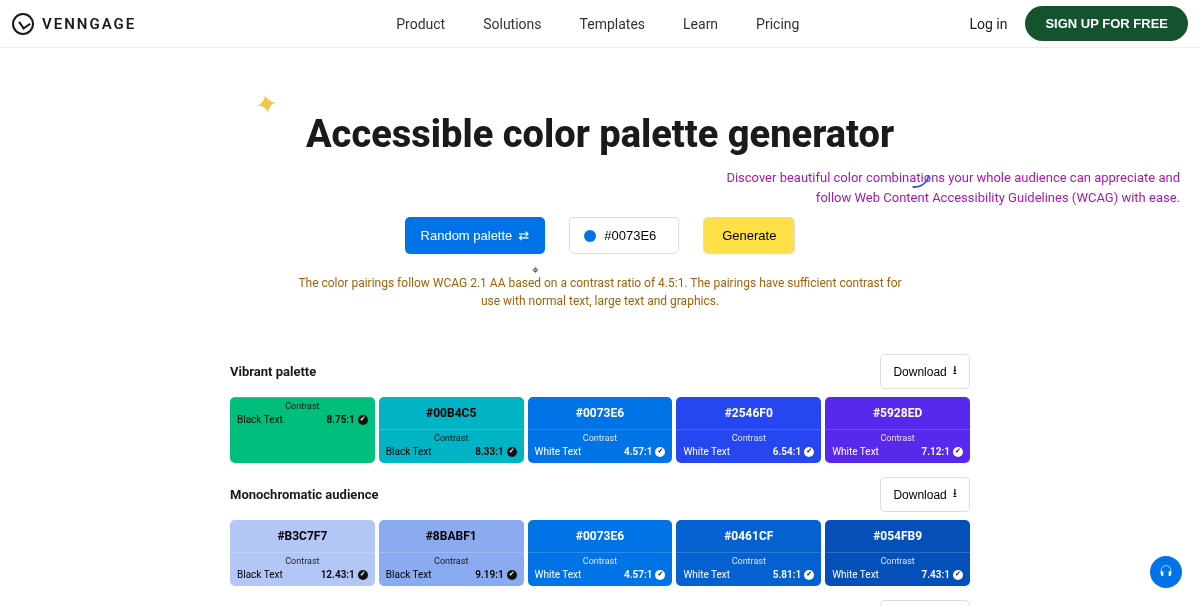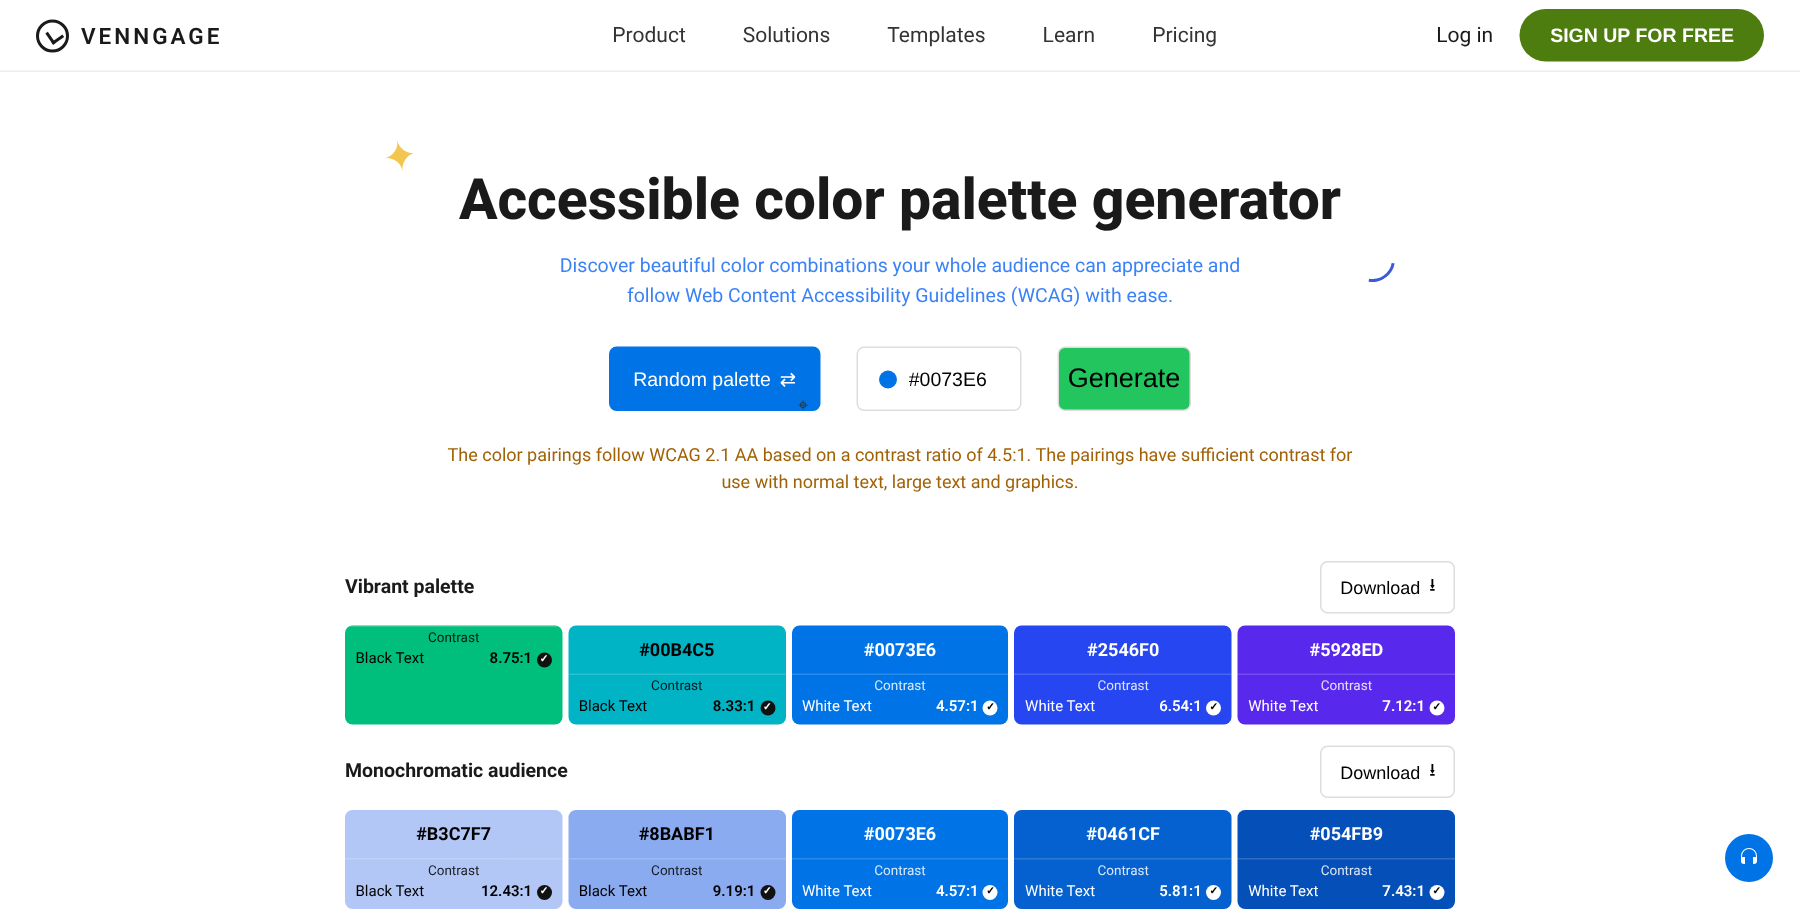--- a/index.html
+++ b/index.html
@@ -8,21 +8,21 @@
     background: #fff;
     color: #1a1a1a;
     width: 1200px;
   }
 
   
   .header {
     display: flex;
     align-items: center;
     height: 48px;
-    padding: 0 24px;
+    padding: 0 12px;
     border-bottom: 1px solid #eee;
   }
   .logo {
     display: flex;
     align-items: center;
     gap: 8px;
     font-weight: 600;
     letter-spacing: 2px;
     font-size: 15px;
   }
@@ -53,21 +53,21 @@
   }
   .nav a { cursor: pointer; }
   .auth {
     margin-left: auto;
     display: flex;
     align-items: center;
     gap: 18px;
     font-size: 14px;
   }
   .signup-btn {
-    background: #4d7c0f;
+    background: #14532d;
     color: #fff;
     font-weight: 700;
     border-radius: 20px;
     padding: 10px 20px;
     font-size: 13px;
     border: none;
     cursor: pointer;
   }
 
   
@@ -99,23 +99,24 @@
   }
   .hero h1 {
     font-size: 38px;
     font-weight: 800;
     color: #1a1a1a;
     margin-bottom: 12px;
     margin-top: 24px;
   }
   .subtitle {
     font-size: 13px;
-    color: #3b82f6;
+    color: #a21caf;
     line-height: 1.5;
-    margin-bottom: 24px;
+    margin-bottom: 10px;
+    text-align: right;
   }
   .controls {
     display: flex;
     justify-content: center;
     gap: 24px;
     margin-bottom: 20px;
   }
   .random-btn {
     background: #0073E6;
     color: #fff;
@@ -144,25 +145,25 @@
     background: #0073E6;
   }
   .color-input {
     border: none;
     font-size: 13px;
     outline: none;
     width: 60px;
     background: transparent;
   }
   .generate-btn {
-    background: #22c55e;
+    background: #fde047;
     border: 1px solid #ddd;
     border-radius: 5px;
-    padding: 10px 6px;
-    font-size: 18px;
+    padding: 10px 18px;
+    font-size: 13px;
     cursor: pointer;
   }
   .disclaimer {
     font-size: 12px;
     color: #a16207;
     line-height: 1.5;
     max-width: 620px;
     margin: 0 auto;
   }
   .cursor {

